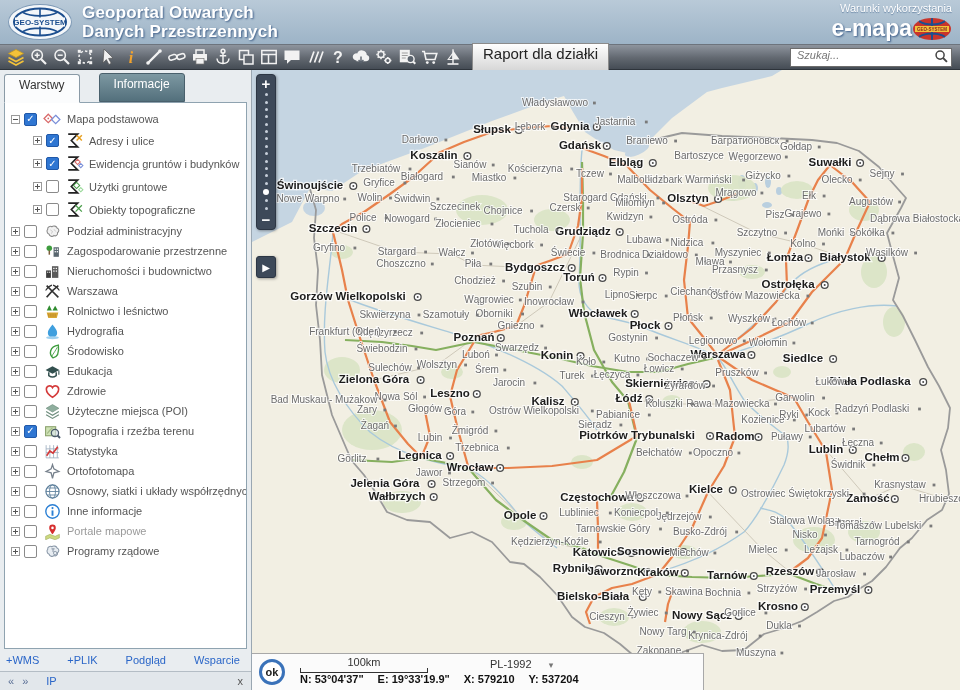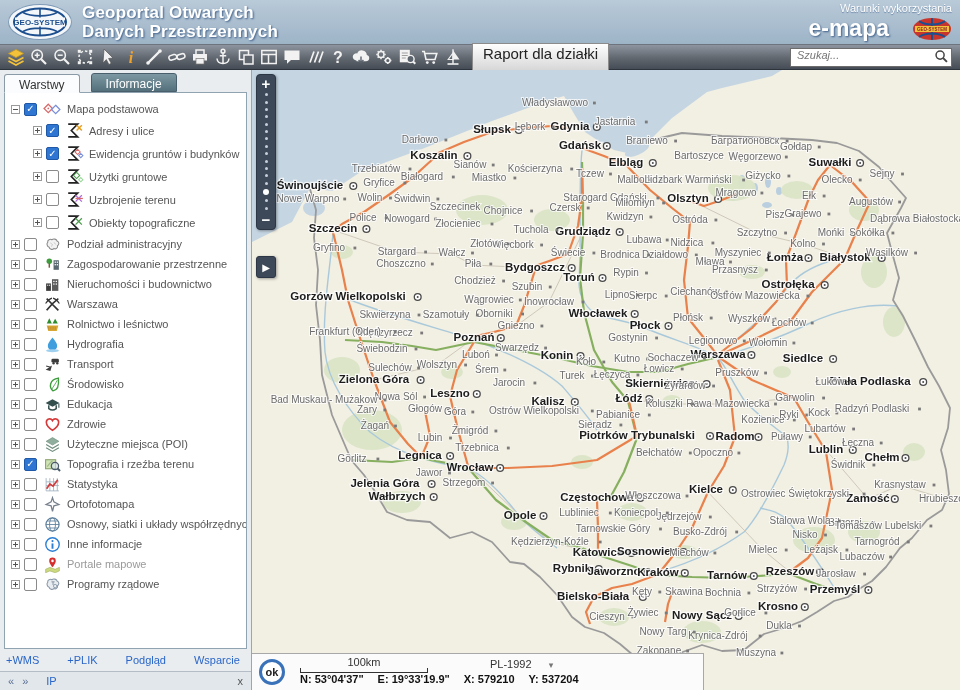--- a/index.html
+++ b/index.html
@@ -8,41 +8,41 @@
   #app { width:960px; height:690px; display:flex; flex-direction:column; background:#e9edf0; }
 
   
   #header { height:44px; background:linear-gradient(#b9cad8,#9db4c7); display:flex; align-items:center; padding:0 8px; }
   #logo-pill { width:64px; height:36px; background:#f4f7fa; border:1px solid #7d99b5; border-radius:50%;
     display:flex; align-items:center; justify-content:center; margin-right:10px; flex:0 0 auto; }
   #title-block { line-height:1.12; }
   .title-line { color:#fff; font-weight:bold; font-size:17px; text-shadow:1px 1px 2px #41608a; letter-spacing:.2px; }
   #header-right { margin-left:auto; text-align:left; display:flex; flex-direction:column; align-items:flex-end; gap:1px; }
   #terms-link { color:#fff; font-size:11px; text-shadow:0 1px 1px #6a86a5; cursor:pointer; }
-  #brand-row { display:flex; align-items:center; gap:23px; }
+  #brand-row { display:flex; align-items:center; gap:0; }
   #brand-text { color:#fff; font-size:23px; font-weight:bold; text-shadow:1px 1px 2px #41608a; }
 
   
   #toolbar { height:26px; background:linear-gradient(#8e959e,#61676f 55%,#454c55); display:flex; align-items:center;
     padding-left:4px; border-top:1px solid #6d747d; border-bottom:1px solid #2e343b; }
   .tb-btn { width:23px; height:24px; display:flex; align-items:center; justify-content:center; cursor:pointer; flex:0 0 auto; }
   .tb-btn svg { display:block; }
   #report-btn { margin-left:8px; font-size:15px; color:#222; background:linear-gradient(#fefefe,#d7d7d7);
     border:1px solid #8b8b8b; padding:1px 10px 8px; cursor:pointer; white-space:nowrap; }
   #search-box { margin-left:auto; margin-right:8px; width:162px; height:19px; background:#fff; border:1px solid #6d6d6d;
     display:flex; align-items:flex-start; padding:0 2px 0 6px; }
   #search-input { flex:1; border:none; outline:none; font-size:11px; font-style:italic; color:#555; min-width:0; background:transparent; }
   #search-icon { width:15px; height:15px; cursor:pointer; flex:0 0 auto; }
 
   
   #main { flex:1; display:flex; min-height:0; }
 
   
   #sidebar { width:252px; background:#e9edf0; display:flex; flex-direction:column; border-right:1px solid #9aa7b2; }
-  #tabs { display:flex; gap:11px; padding:3px 0 0 4px; height:22px; }
+  #tabs { display:flex; gap:19px; padding:3px 0 0 4px; height:32px; }
   .tab { padding:3px 14px 4px; font-size:12px; border-radius:3px 3px 0 0; cursor:pointer; }
   .tab.active { background:#fbfcfd; color:#333; border:1px solid #8a9aa6; border-bottom:1px solid #fbfcfd; position:relative; top:1px; }
   .tab.inactive { background:linear-gradient(#7d98a2,#53707c); color:#fff; border:1px solid #49606c; }
   #tree-panel { flex:1; margin:0 4px; background:#fff; border:1px solid #8fa3b0; overflow:hidden; padding:6px 2px 2px 6px; }
   .tree-row { display:flex; align-items:center; height:20px; gap:4px; cursor:default; }
   .tree-row.child { height:23px; margin-left:22px; }
   .expander { width:9px; height:9px; border:1px solid #9a9a9a; background:#fff; position:relative; flex:0 0 auto; cursor:pointer; }
   .expander:before { content:""; position:absolute; left:1px; right:1px; top:3px; border-top:1px solid #555; }
   .expander.plus:after { content:""; position:absolute; top:1px; bottom:1px; left:3px; border-left:1px solid #555; }
   .cbx { width:13px; height:13px; border:1px solid #8a8a8a; background:#fff; border-radius:2px; flex:0 0 auto;
@@ -316,32 +316,20 @@
               </svg>
             </span>
             <span class="tree-label">Użytki gruntowe</span>
           </div>
           <div class="tree-row child">
             <span class="expander plus"></span>
             <span class="cbx"></span>
             <span class="tree-icon">
               <svg viewBox="0 0 20 16" width="21" height="17">
                 <path d="M4 2h9l-6 6 6 6H4" fill="none" stroke="#222" stroke-width="1.6"></path>
-                <path d="M11 4l6 6M17 4l-6 6" stroke="#b06ad9" stroke-width="1.2"></path>
-                <path d="M11 7h7" stroke="#d96a6a" stroke-width="1.2"></path>
-              </svg>
-            </span>
-            <span class="tree-label">Uzbrojenie terenu</span>
-          </div>
-          <div class="tree-row child">
-            <span class="expander plus"></span>
-            <span class="cbx"></span>
-            <span class="tree-icon">
-              <svg viewBox="0 0 20 16" width="21" height="17">
-                <path d="M4 2h9l-6 6 6 6H4" fill="none" stroke="#222" stroke-width="1.6"></path>
                 <path d="M11 4l6 6M17 4l-6 6" stroke="#4a9d4a" stroke-width="1.2"></path>
               </svg>
             </span>
             <span class="tree-label">Obiekty topograficzne</span>
           </div>
           <div class="tree-row">
             <span class="expander plus"></span>
             <span class="cbx"></span>
             <span class="tree-icon">
               <svg viewBox="0 0 16 16" width="17" height="17">
@@ -411,34 +399,20 @@
           <div class="tree-row">
             <span class="expander plus"></span>
             <span class="cbx"></span>
             <span class="tree-icon">
               <svg viewBox="0 0 16 16" width="17" height="17">
                 <path d="M8 1.5c2.8 3.6 4.4 5.6 4.4 7.8a4.4 4.4 0 1 1-8.8 0C3.6 7.1 5.2 5.1 8 1.5z" fill="#3f9fde"></path>
                 <ellipse cx="8" cy="13.8" rx="6" ry="1.4" fill="#9fd0ef"></ellipse>
               </svg>
             </span>
             <span class="tree-label">Hydrografia</span>
-          </div>
-          <div class="tree-row">
-            <span class="expander plus"></span>
-            <span class="cbx"></span>
-            <span class="tree-icon">
-              <svg viewBox="0 0 16 16" width="17" height="17">
-                <rect x="7" y="2.5" width="7" height="3.6" rx="1.2" fill="#3c3c3c"></rect>
-                <circle cx="9" cy="6.8" r="1.1" fill="#3c3c3c"></circle>
-                <circle cx="12.5" cy="6.8" r="1.1" fill="#3c3c3c"></circle>
-                <path d="M1.5 13l6-4-1.5 5z" fill="#3c3c3c"></path>
-                <path d="M2 9.5l4.5 1" stroke="#3c3c3c"></path>
-              </svg>
-            </span>
-            <span class="tree-label">Transport</span>
           </div>
           <div class="tree-row">
             <span class="expander plus"></span>
             <span class="cbx"></span>
             <span class="tree-icon">
               <svg viewBox="0 0 16 16" width="17" height="17">
                 <path d="M8.5 14C4.5 10.5 5 3.5 13.5 2c1 8.5-2 11.5-5 12z" fill="none" stroke="#3e9c3e" stroke-width="1.3"></path>
                 <path d="M7 13c2-3.5 4-6 5.5-9" stroke="#3e9c3e" stroke-width=".8" fill="none"></path>
               </svg>
             </span>

